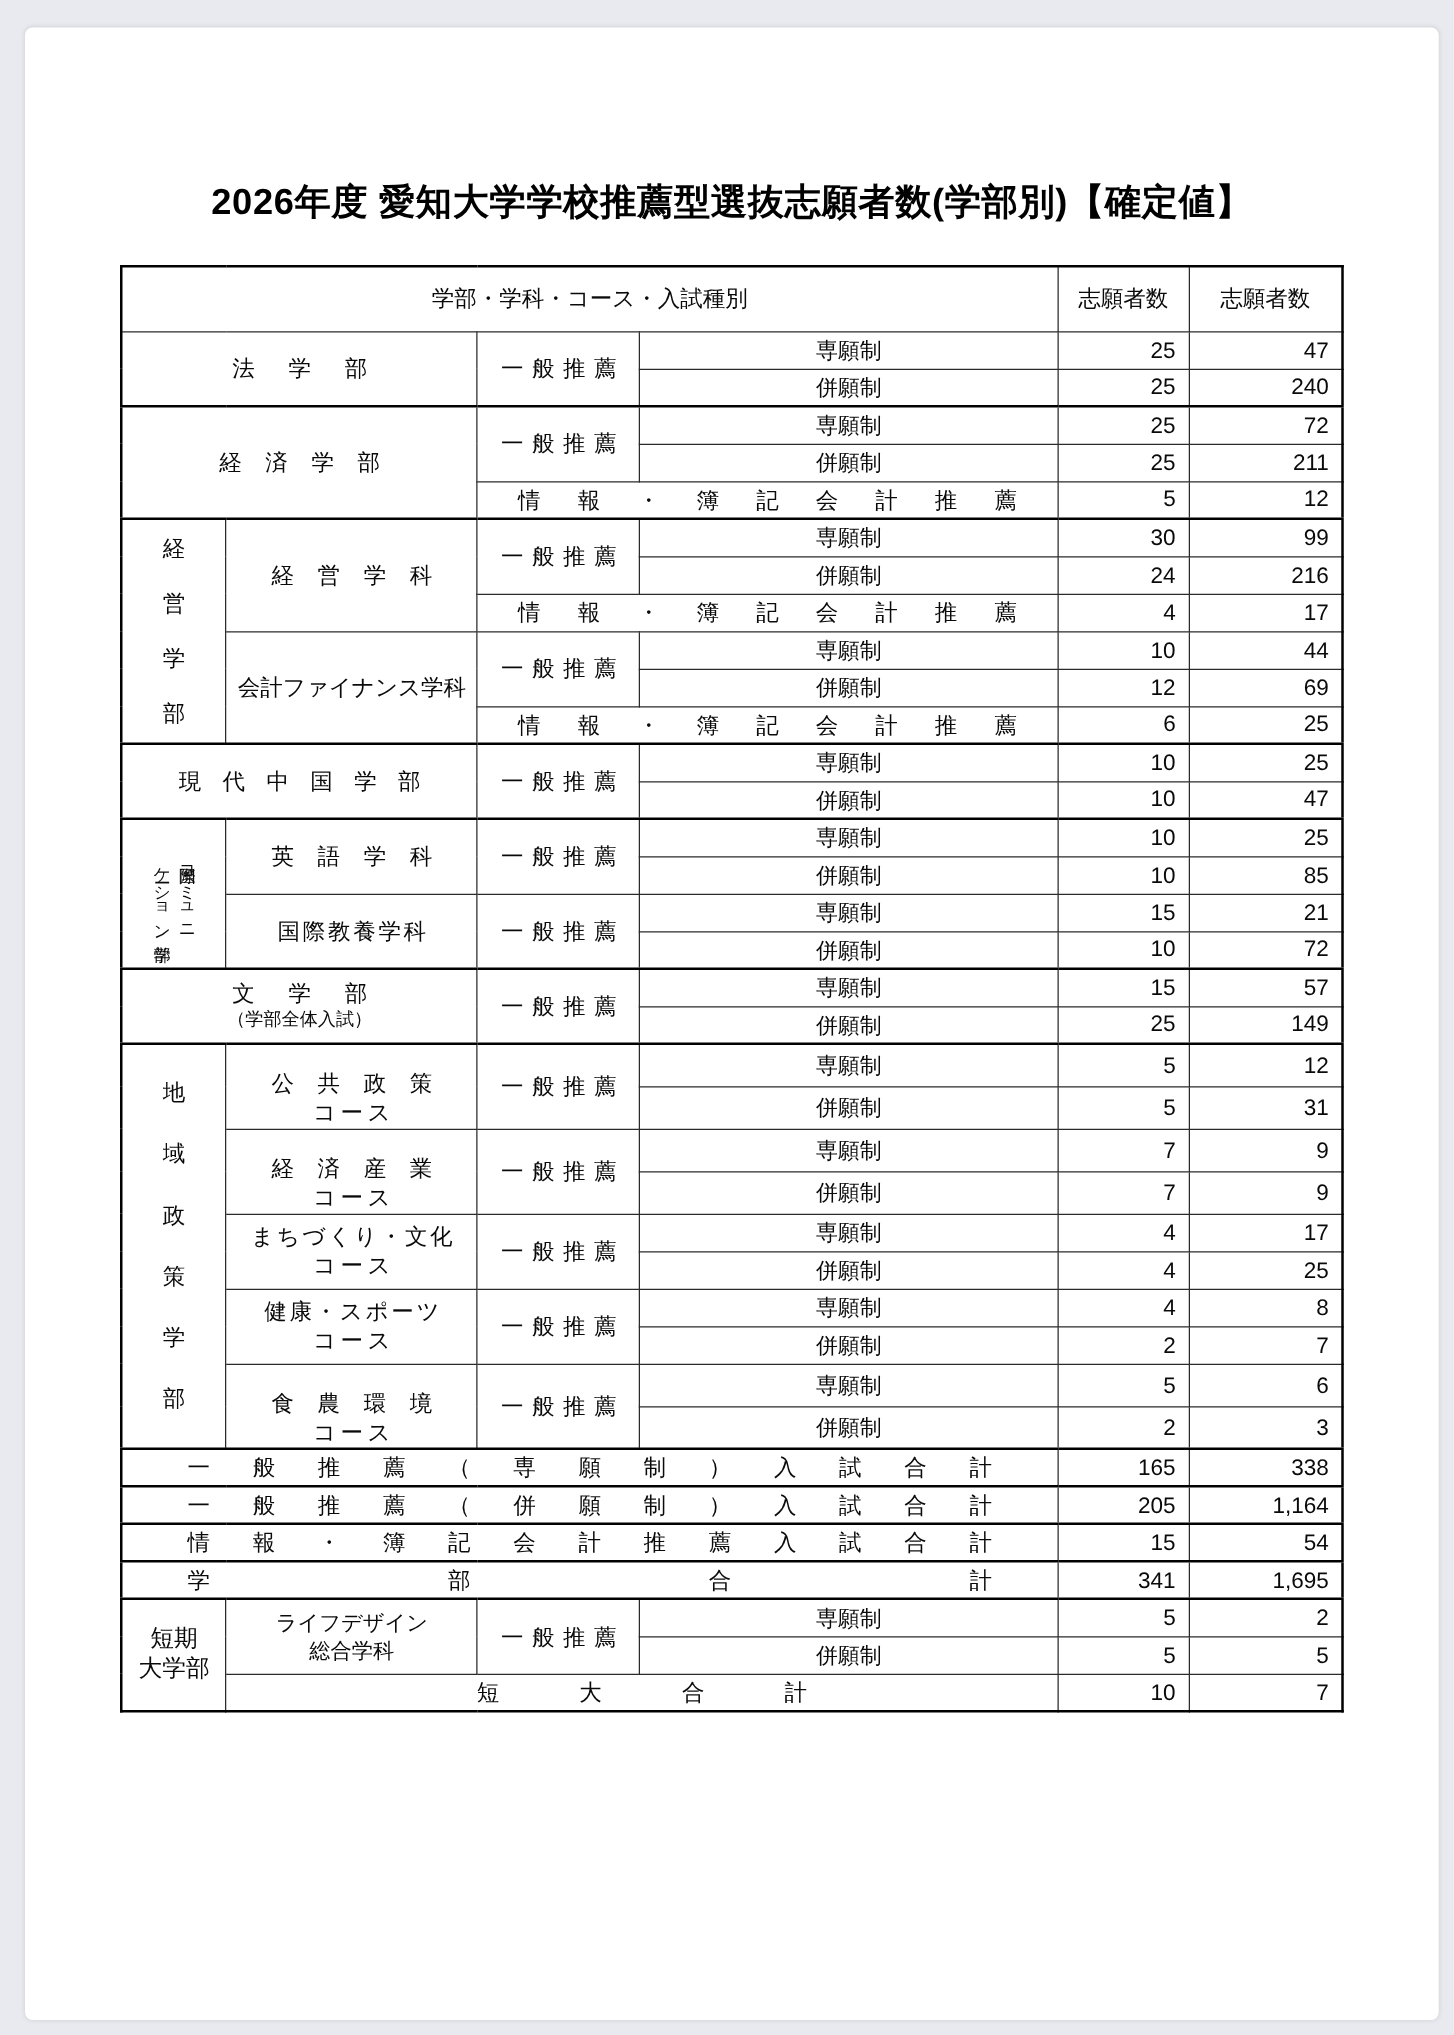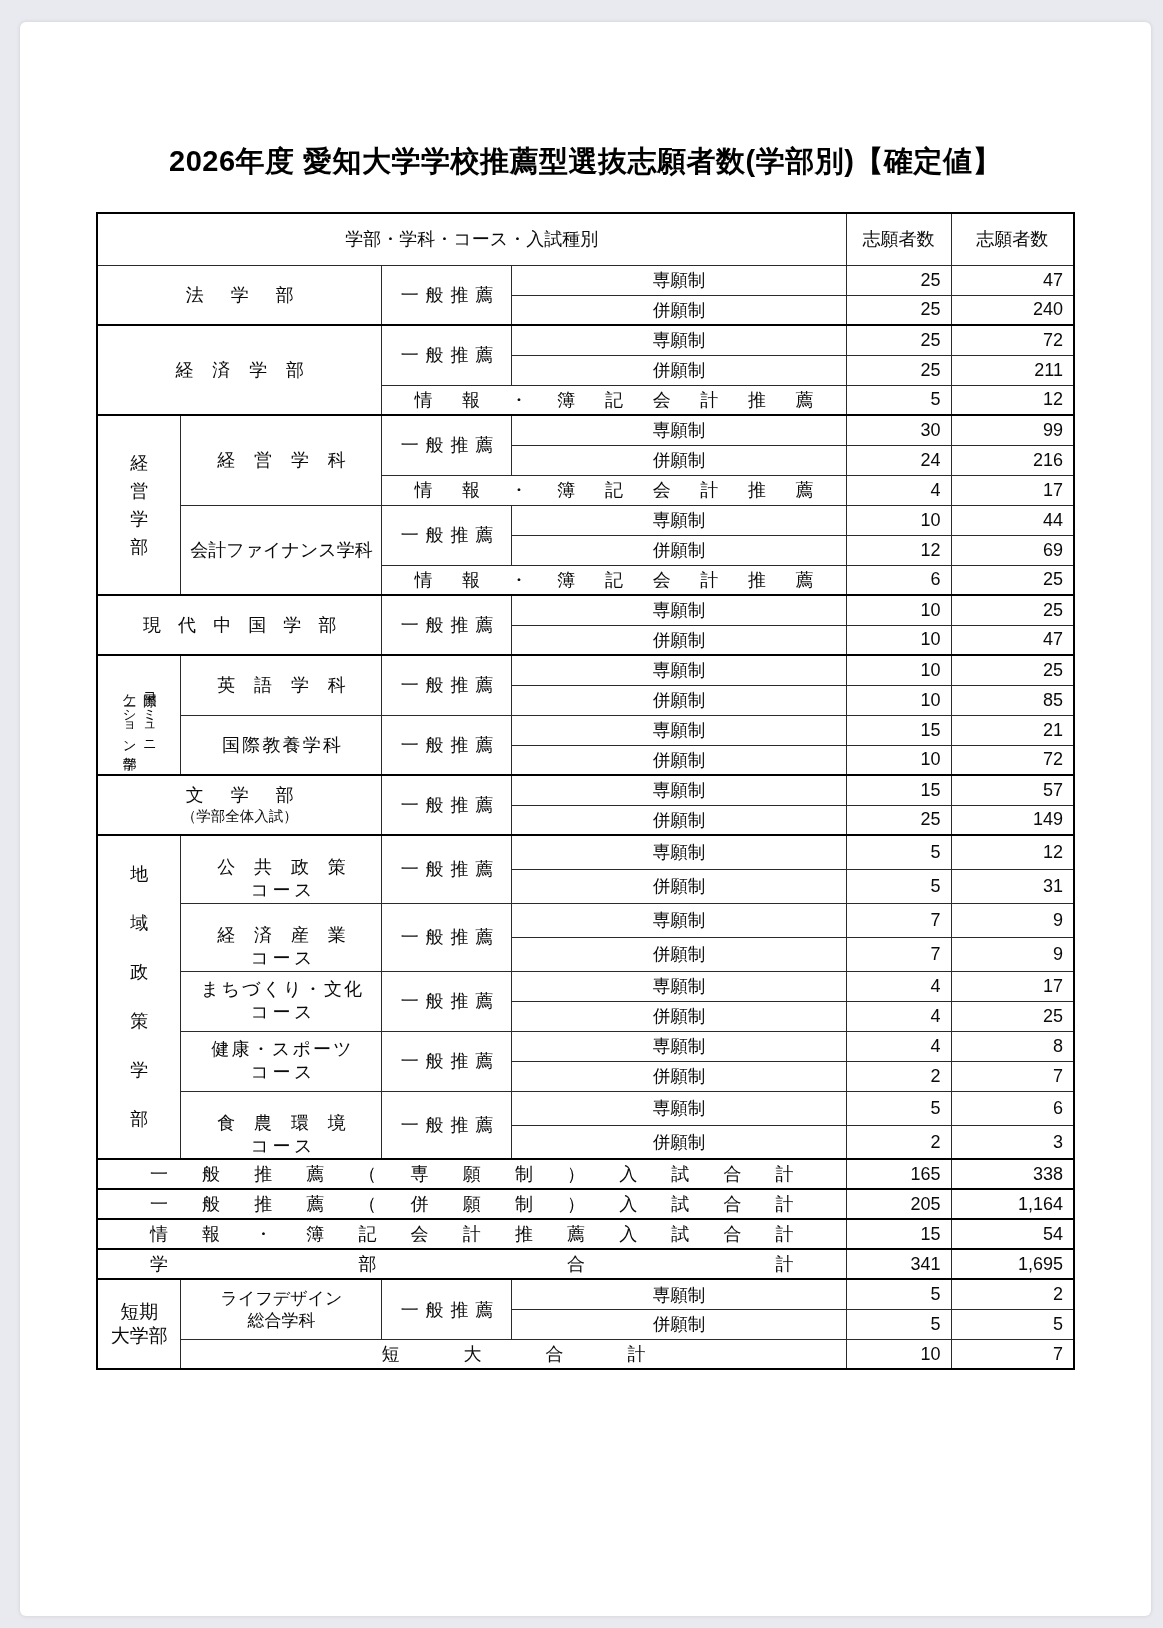--- a/index.html
+++ b/index.html
@@ -67,21 +67,21 @@
   .lsB{letter-spacing:1.05em;text-indent:1.05em;margin-top:20px;}
   .lsC{letter-spacing:0.95em;text-indent:0.95em;}
   .lsD{letter-spacing:0.38em;text-indent:0.38em;}
   .lsE{letter-spacing:0.12em;text-indent:0.12em;}
   .sub2{letter-spacing:0.2em;text-indent:0.2em;}
 
   .two-line div{line-height:1.3;}
   .note{font-size:14.5px;letter-spacing:0;text-indent:0;}
   td.vc{text-align:center;vertical-align:middle;}
   .vt{width:1.2em;margin:0 auto;word-break:break-all;text-align:center;}
-  .vt.mgmt{line-height:28px;font-size:18px;}
+  .vt.mgmt{line-height:44px;font-size:18px;}
   .vt.reg{line-height:49px;font-size:18px;}
   .vw{display:inline-block;writing-mode:vertical-rl;height:70px;font-size:13.5px;line-height:1.5;vertical-align:middle;}
   .jr div{line-height:1.3;font-size:19px;}
   .life div{line-height:1.3;font-size:17px;}
 </style>
 </head>
 <body>
 
 <div class="page">
   <h1 class="title">2026年度 愛知大学学校推薦型選抜志願者数(学部別)【確定値】</h1>

